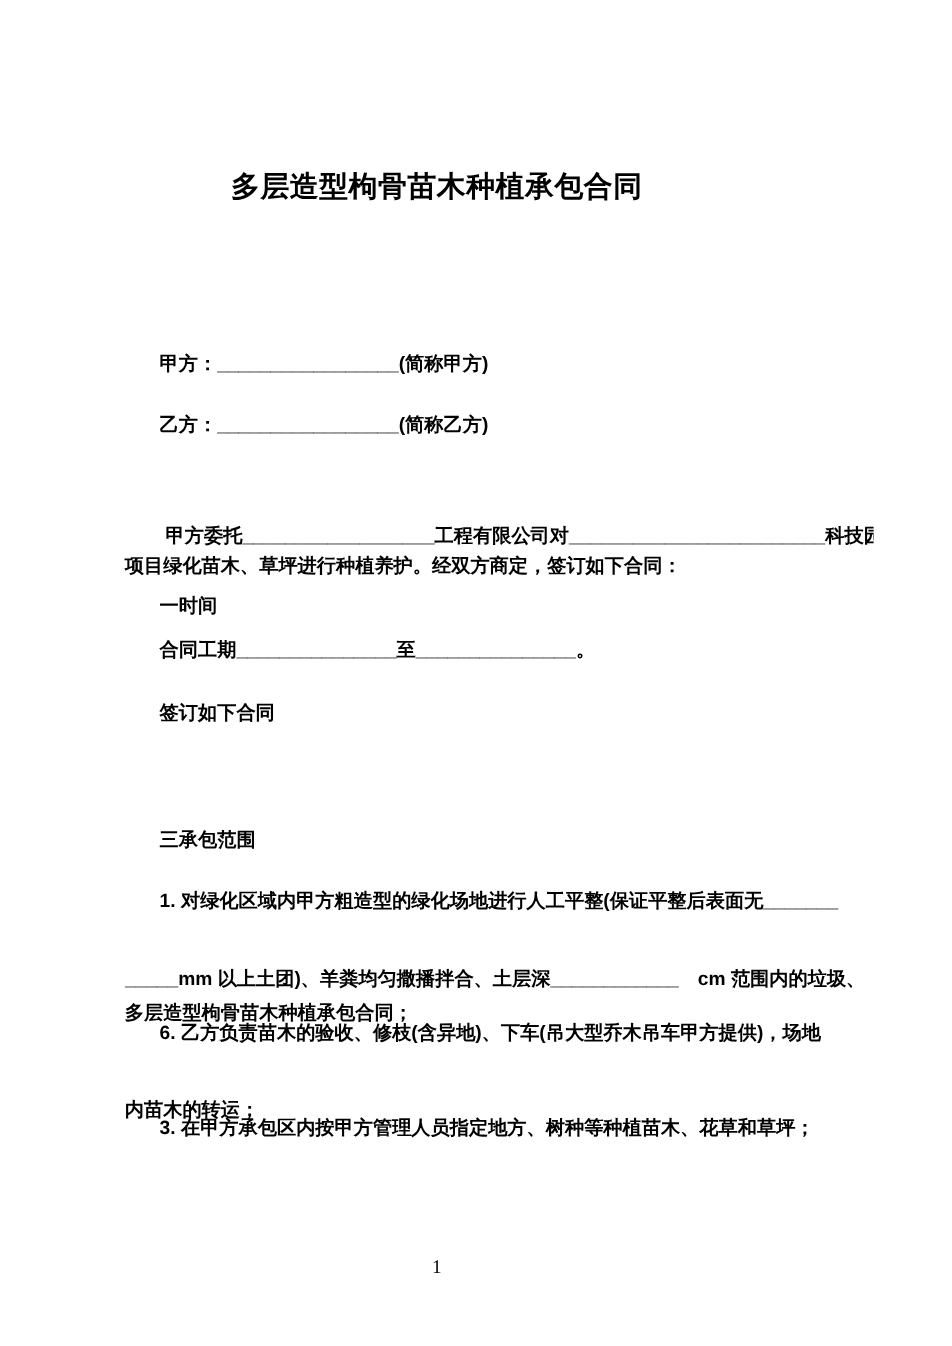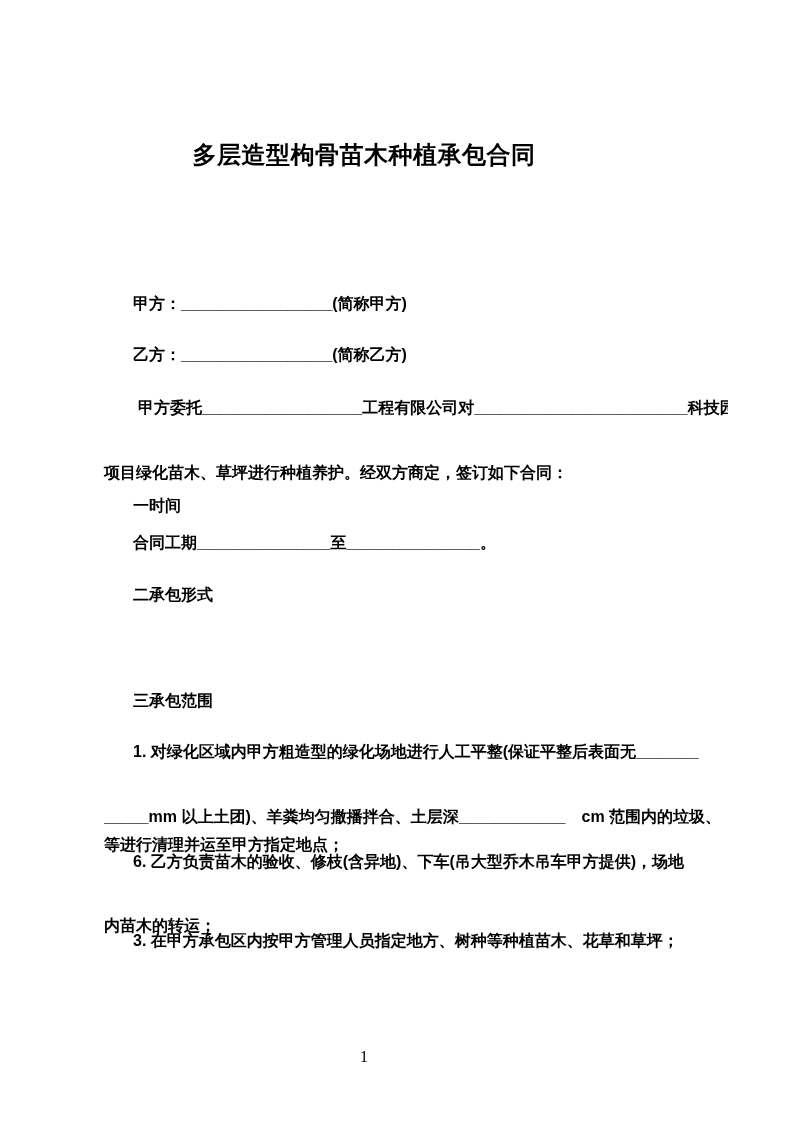--- a/index.html
+++ b/index.html
@@ -29,21 +29,21 @@
   }
   .line {
     position: absolute;
     font-size: 16px;
     font-weight: 600;
     line-height: 20px;
     white-space: pre;
   }
   .ind   { left: 133px; }   
   .flush { left: 104px; margin-top: 36px; }   
-  .intro-ind { left: 138px; }
+  .intro-ind { left: 138px; margin-top: 40px; }
   .clip  {                  
     width: 607px;
     overflow: hidden;
   }
   .page-number {
     position: absolute;
     top: 1048px;
     left: 0;
     width: 100%;
     text-align: center;
@@ -64,30 +64,30 @@
   <div class="line ind" style="top:345px">乙方：_________________(简称乙方)</div>
 
   <div class="line intro-ind" style="top:398px">甲方委托__________________工程有限公司对________________________科技园</div>
 
   <div class="line flush" style="top:427px">项目绿化苗木、草坪进行种植养护。经双方商定，签订如下合同：</div>
 
   <div class="line ind" style="top:496px">一时间</div>
 
   <div class="line ind" style="top:533px">合同工期_______________至_______________。</div>
 
-  <div class="line ind" style="top:585px">二承包形式</div>
+  <div class="line ind" style="top:585px">签订如下合同</div>
 
 
   <div class="line ind" style="top:691px">三承包范围</div>
 
   <div class="line ind" style="top:742px">1. 对绿化区域内甲方粗造型的绿化场地进行人工平整(保证平整后表面无_______</div>
 
   <div class="line flush clip" style="top:771px">_____mm 以上土团)、羊粪均匀撒播拌合、土层深____________　cm 范围内的垃圾、石头</div>
 
-  <div class="line flush" style="top:799px">等进行清理并运至甲方指定地点；</div>
+  <div class="line flush" style="top:799px">多层造型枸骨苗木种植承包合同；</div>
 
   <div class="line ind" style="top:852px">6. 乙方负责苗木的验收、修枝(含异地)、下车(吊大型乔木吊车甲方提供)，场地</div>
 
   <div class="line flush" style="top:880px">内苗木的转运；</div>
 
   <div class="line ind" style="top:931px">3. 在甲方承包区内按甲方管理人员指定地方、树种等种植苗木、花草和草坪；</div>
 
 
   <div class="page-number">1</div>
 

